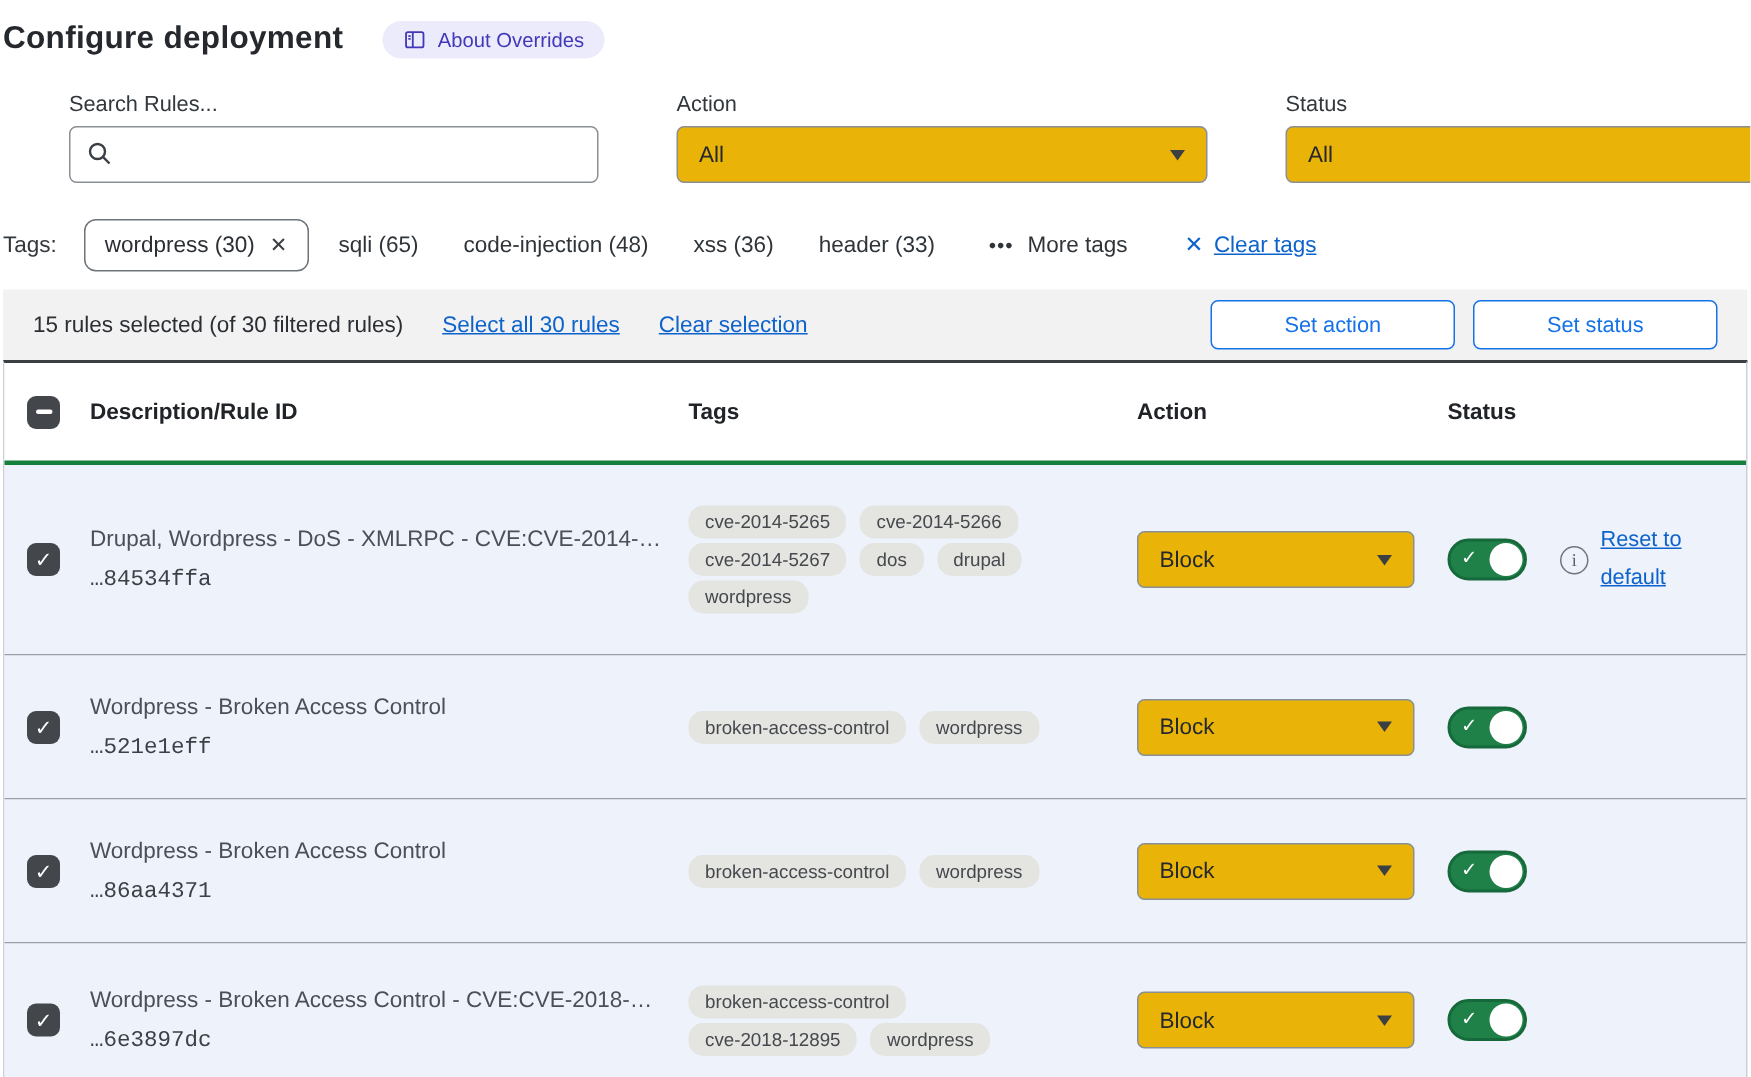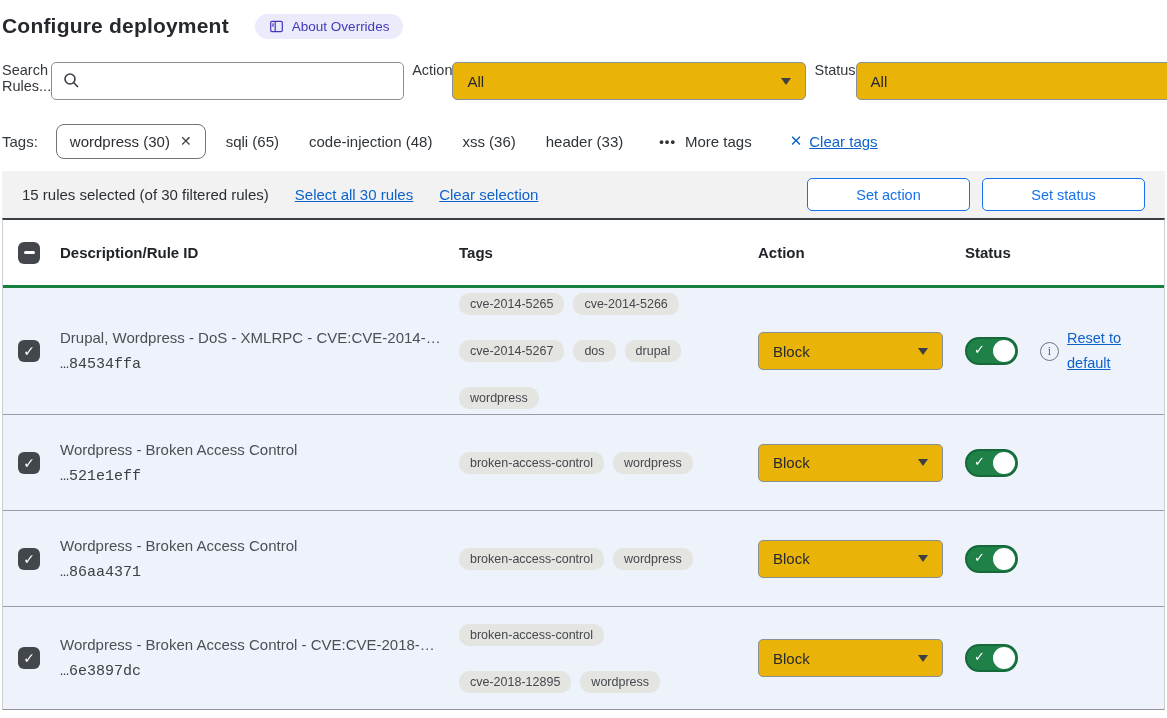--- a/index.html
+++ b/index.html
@@ -20,21 +20,21 @@
 
   
   .hdr{display:flex;align-items:center;gap:26px;height:32px;}
   .title{font-size:21px;font-weight:700;color:#25292e;letter-spacing:.2px;}
   .badge{display:inline-flex;align-items:center;gap:8px;background:var(--badge-bg);color:var(--badge-text);
          border-radius:14px;padding:5px 14px;font-size:13.5px;cursor:pointer;}
   .badge svg{display:block;}
 
   
   .filters{display:flex;align-items:flex-end;gap:8px;margin-top:20px;}
-  .field{display:flex;flex-direction:row;}
+  .field{display:flex;flex-direction:column;margin-left:44px;}
   .field-label{font-size:14.5px;color:#33383d;margin-bottom:6px;}
   .input-wrap{position:relative;}
   .text-input{width:353px;height:38px;border:1px solid #8a8f94;border-radius:5px;padding:0 10px 0 38px;
               font-size:15px;font-family:inherit;color:#33383d;outline:none;background:#fff;}
   .search-ico{position:absolute;left:12px;top:10px;}
   .select{height:38px;border:1px solid #8a8f94;border-radius:5px;background:#eab308;display:flex;
           align-items:center;justify-content:space-between;padding:0 14px;font-size:15px;color:#25292e;cursor:pointer;}
   .select.w-action{width:354px;}
   .select.w-status{width:348px;}
   .caret{width:0;height:0;border-left:5.5px solid transparent;border-right:5.5px solid transparent;
@@ -80,21 +80,21 @@
   .rrow:last-child{border-bottom:none;}
 
   .checkbox{width:22px;height:22px;border-radius:6px;background:#43474b;display:inline-flex;
             align-items:center;justify-content:center;cursor:pointer;}
   .checkbox.ind::after{content:"";width:11px;height:3px;border-radius:2px;background:#fff;}
   .checkbox.on::after{content:"\2713";color:#fff;font-size:14px;font-weight:700;line-height:1;}
 
   .desc-line{font-size:15px;color:#4b5056;margin-bottom:10px;white-space:nowrap;}
   .rule-id{font-family:"Liberation Mono","DejaVu Sans Mono",monospace;font-size:15px;color:#3c4146;}
 
-  .tags-wrap{display:flex;flex-wrap:wrap;gap:25px 9px;width:262px;}
+  .tags-wrap{display:flex;flex-wrap:wrap;gap:3px 9px;width:262px;}
   .pill{background:var(--pill-bg);border-radius:10px;padding:4px 11px;font-size:12.5px;color:#45494e;white-space:nowrap;}
 
   .row-select{width:185px;height:38px;}
 
   .toggle{width:53px;height:28px;border-radius:15px;background:var(--toggle-green);
           border:2px solid var(--toggle-green-border);position:relative;display:inline-block;cursor:pointer;flex-shrink:0;}
   .toggle .tick{position:absolute;left:7px;top:3px;color:#fff;font-size:13px;font-weight:700;}
   .toggle .knob{position:absolute;right:1px;top:1px;width:22px;height:22px;border-radius:50%;background:#fff;}
 
   .info-ico{width:19px;height:19px;border-radius:50%;border:1.3px solid #70767c;color:#5b6167;

